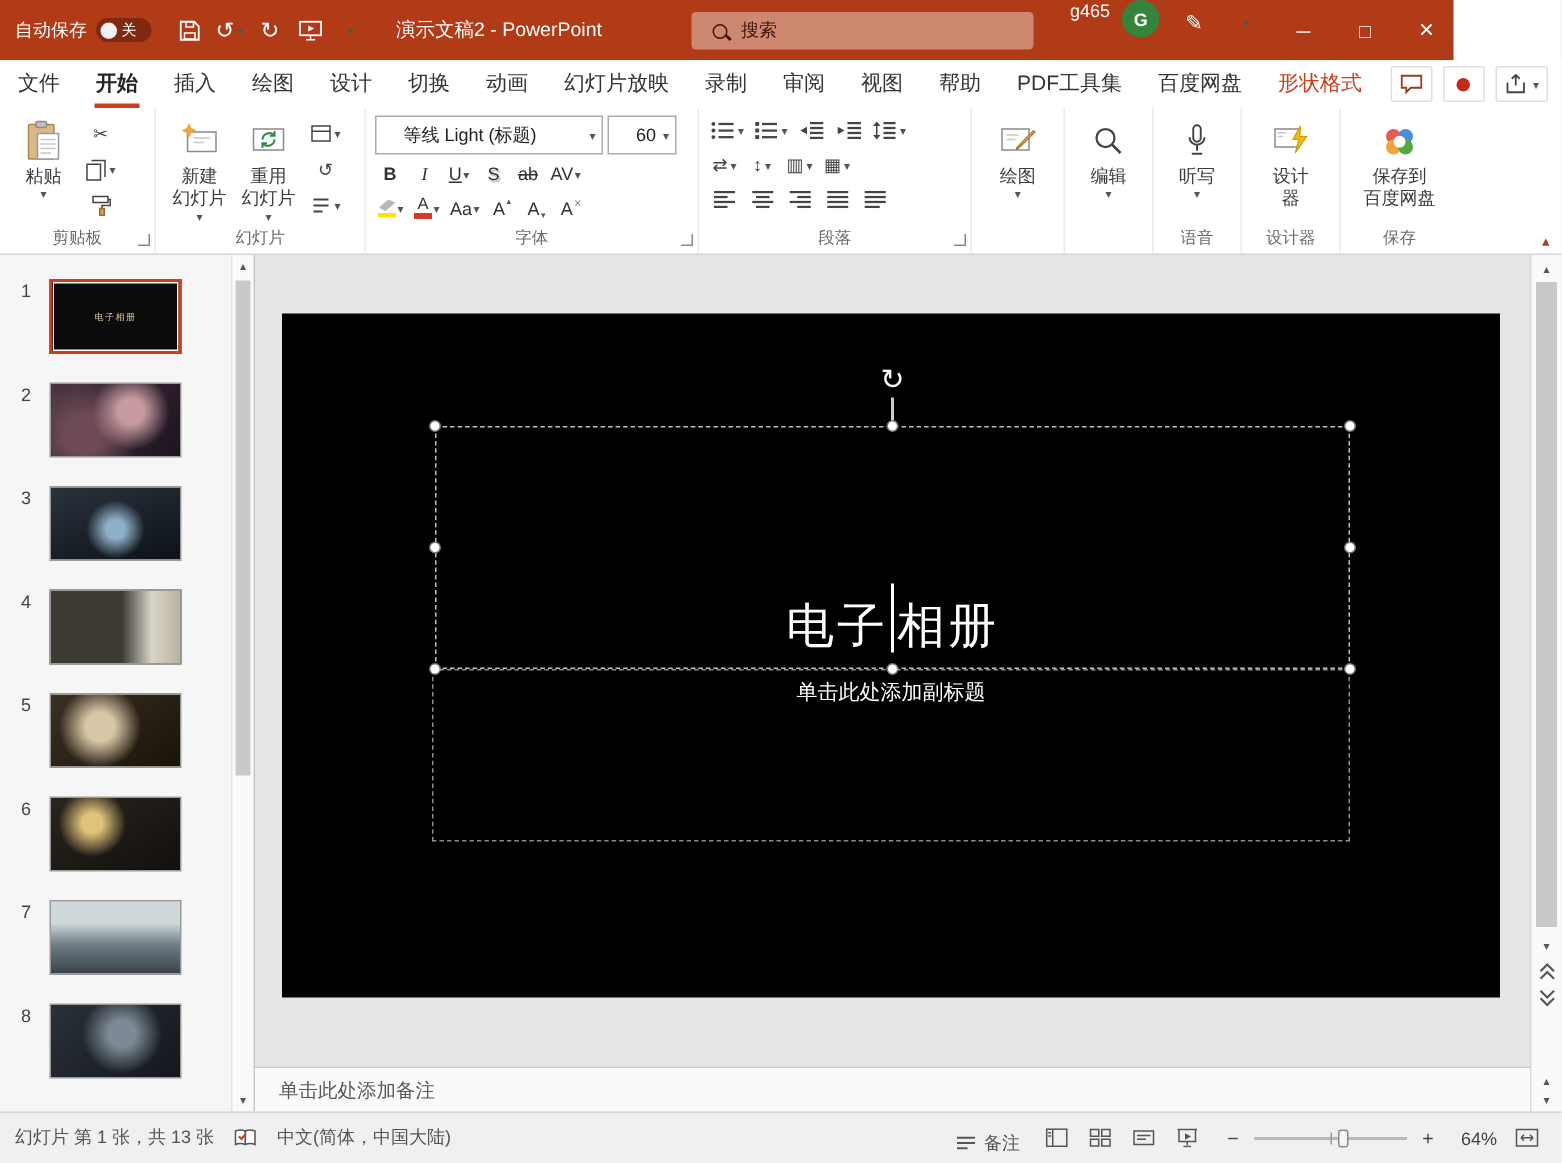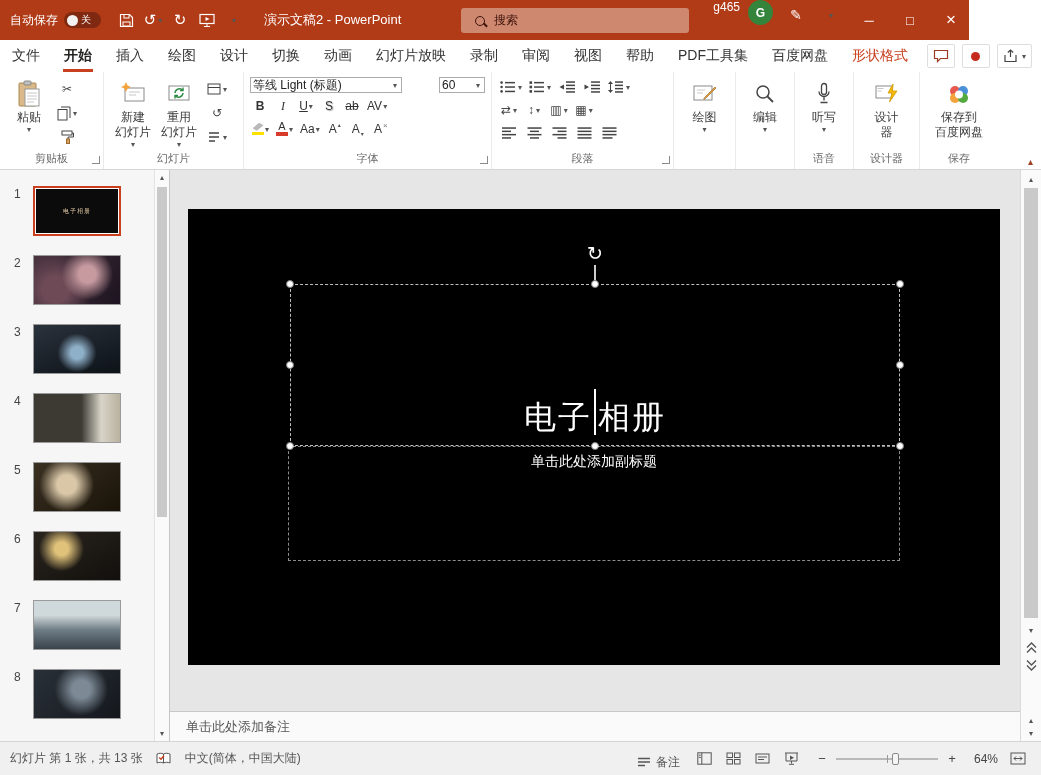--- a/index.html
+++ b/index.html
@@ -42,21 +42,21 @@
   .rgl{height:18px;font-size:11px;color:#6b6b6b;display:flex;align-items:center;justify-content:center;position:relative;padding:0 16px 3px;}
   .launch{position:absolute;right:3px;bottom:5px;width:8px;height:8px;border-right:1.5px solid #8a8a8a;border-bottom:1.5px solid #8a8a8a;}
   .bb{display:flex;flex-direction:column;align-items:center;gap:2px;font-size:12px;color:#3b3b3b;padding:2px 5px;min-width:46px;}
   .bb .bi{height:30px;display:flex;align-items:center;justify-content:center;}
   .bb .bl{line-height:13px;text-align:left;white-space:nowrap;}
   .dd{font-size:8px;color:#555;line-height:7px;}
   .minicol{display:flex;flex-direction:column;gap:4px;margin-left:3px;padding-top:2px;}
   .sb{min-width:22px;height:20px;display:flex;align-items:center;justify-content:center;border-radius:2px;color:#444;font-size:12px;gap:2px;padding:0 2px;}
   .fg{display:flex;flex-direction:column;gap:3px;}
   .fgrow{display:flex;align-items:center;gap:3px;}
-  .combo{height:16px;border:1px solid #ACACAC;background:#fff;display:flex;align-items:center;font-size:12px;color:#222;padding:0 4px 0 2px;gap:4px;white-space:nowrap;}
+  .combo{height:26px;border:1px solid #ACACAC;background:#fff;display:flex;align-items:center;font-size:12px;color:#222;padding:0 4px 0 18px;gap:4px;white-space:nowrap;}
   .combo .dd{margin-left:auto;}
   .gbtn{min-width:20px;height:20px;display:flex;align-items:center;justify-content:center;font-size:12px;color:#333;gap:1px;padding:0 2px;border-radius:2px;position:relative;}
   .it{font-style:italic;font-family:"Liberation Serif",serif;}
   .un{text-decoration:underline;}
   .st{text-decoration:line-through;}
   .sh{text-shadow:1px 1px 1px #aaa;}
   .supind{font-size:6px;position:relative;top:-5px;color:#555;}
   .subind{font-size:6px;position:relative;top:4px;color:#555;}
   .tinyx{font-size:8px;position:relative;top:-4px;color:#777;}
   .colwrap{display:flex;flex-direction:column;align-items:center;gap:1px;}
@@ -313,21 +313,21 @@
   </div>
 
   <div class="rg" style="min-width:222px;">
     <div class="rgc">
       <div class="fg">
         <div class="fgrow">
           <span class="combo" style="width:152px;">
               <span>等线 Light (标题)</span>
               <span class="dd">▾</span>
             </span>
-          <span class="combo" style="width:46px;margin-left:34px;">
+          <span class="combo" style="width:46px;">
               <span>60</span>
               <span class="dd">▾</span>
             </span>
         </div>
         <div class="fgrow">
           <span class="gbtn" style="font-weight:bold;">
               <span>B</span>
             </span>
           <span class="gbtn">
               <span class="it">I</span>

